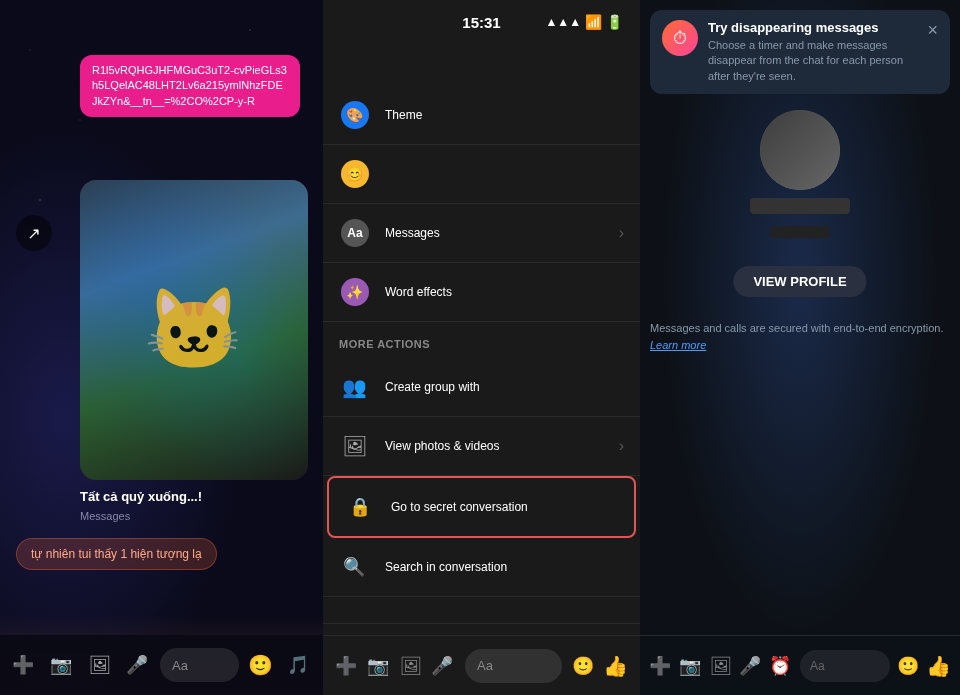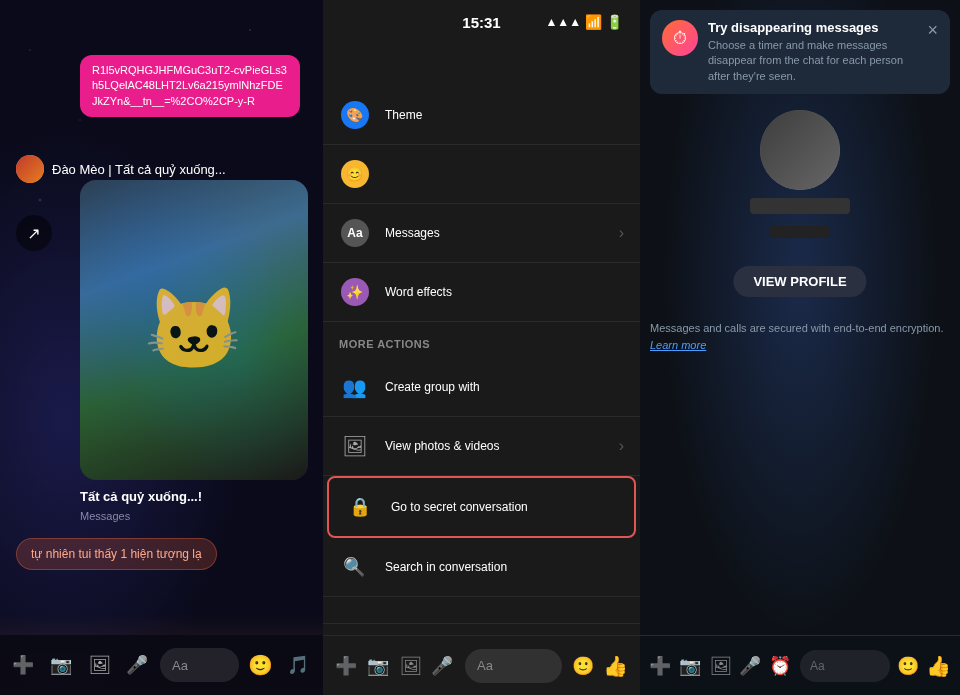--- a/index.html
+++ b/index.html
@@ -527,26 +527,20 @@
 <body>
 
 <div class="left-panel">
   <div class="left-bg"></div>
   <div class="stars"></div>
 
   <div class="link-message">
     <span>R1l5vRQHGJHFMGuC3uT2-cvPieGLs3h5LQelAC48LHT2Lv6a215ymlNhzFDEJkZYn&amp;__tn__=%2CO%2CP-y-R</span>
   </div>
 
-  <div class="avatar-row">
-    <div class="avatar-small">
-      <div class="avatar-small-img"></div>
-    </div>
-    <span class="avatar-name">Đào Mèo | Tất cả quỷ xuống...</span>
-  </div>
 
   <div class="share-btn">
     <span>↗</span>
   </div>
 
   <div class="cat-image-container">
     <div class="cat-image-placeholder">
       <div class="cat-glow"></div>
       <span class="cat-silhouette">🐱</span>
     </div>

